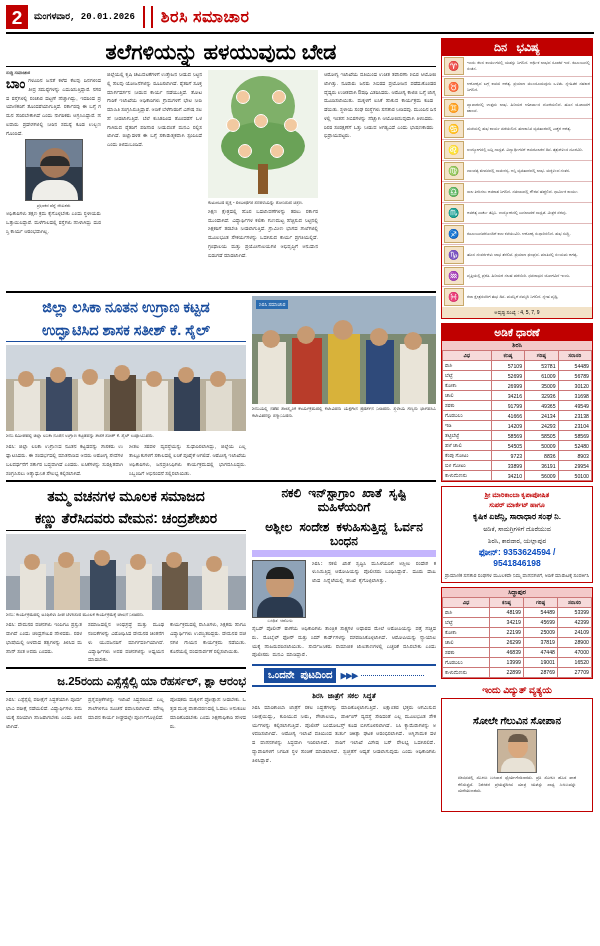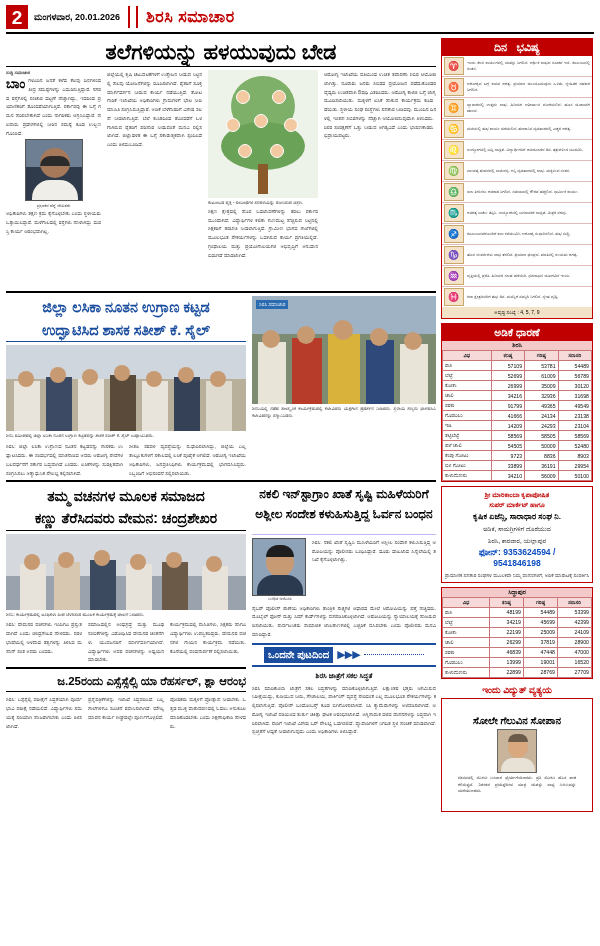--- a/index.html
+++ b/index.html
@@ -11,21 +11,21 @@
     color:#111;
     position:relative;
     overflow:hidden;
   }
   .page { width:600px; height:946px; position:relative; padding:4px 6px; }
 
   
   .masthead { display:flex; align-items:center; gap:6px; height:30px; border-bottom:2px solid #000; padding-bottom:2px;}
   .pagenum-box { width:22px; height:24px; background:#c00000; color:#fff; font-size:19px; font-weight:bold;
      display:flex; align-items:center; justify-content:center; line-height:1;}
-  .masthead-date { font-size:9px; font-weight:bold; color:#000; }
+  .masthead-date { font-size:9px; font-weight:bold; color:#000;font-family:Liberation Mono, monospace; }
   .masthead-rule { flex:0 0 10px; height:22px; border-left:2px solid #c00000; border-right:2px solid #c00000; margin:0 2px;}
   .masthead-mid { flex:1; display:flex; justify-content:center; gap:22px; font-size:7.5px; color:#000; }
   .masthead-mid b { color:#c00000; }
   .brand { font-size:16px; font-weight:bold; color:#c00000; letter-spacing:.5px; white-space:nowrap;}
 
   
   .body-grid { display:flex; gap:5px; margin-top:4px; height:900px; }
   .left-col { width:430px; position:relative; }
   .right-col { width:152px; position:relative; }
 
@@ -228,23 +228,23 @@
 
           <hr class="hr-bold">
           <div class="headline-5" style="border-bottom:1px solid #000;">ಜ.25ರಂದು ಎಸ್ಸೆಸ್ಸೆಲ್ಸಿ ಯಾ ರೆಹರ್ಸಲ್, ಶ್ಲಾ ಆರಂಭ</div>
           <div class="cols" style="margin-top:3px;">
             <div class="col txt">ಶಿರಸಿ: ಎಸ್ಸೆಸ್ಸೆಲ್ಸಿ ಪರೀಕ್ಷೆಗೆ ಸಿದ್ಧತೆಯಾಗಿ ಪೂರ್ವಭಾವಿ ಪರೀಕ್ಷೆ ನಡೆಯಲಿದೆ. ವಿದ್ಯಾರ್ಥಿಗಳು ಸಮಯಕ್ಕೆ ಸರಿಯಾಗಿ ಹಾಜರಾಗಬೇಕು ಎಂದು ತಿಳಿಸಲಾಗಿದೆ.</div>
             <div class="col txt">ಪ್ರಶ್ನೆಪತ್ರಿಕೆಗಳನ್ನು ಇಲಾಖೆ ಸಿದ್ಧಪಡಿಸಿದೆ. ಎಲ್ಲ ಶಾಲೆಗಳಿಗೂ ಸೂಚನೆ ರವಾನಿಸಲಾಗಿದೆ. ಮೌಲ್ಯಮಾಪನ ಕಾರ್ಯ ಶೀಘ್ರದಲ್ಲೇ ಪೂರ್ಣಗೊಳ್ಳಲಿದೆ.</div>
             <div class="col txt">ಪೋಷಕರು ಮಕ್ಕಳಿಗೆ ಪ್ರೋತ್ಸಾಹ ನೀಡಬೇಕು. ಒತ್ತಡ ಮುಕ್ತ ವಾತಾವರಣದಲ್ಲಿ ಓದಲು ಅನುಕೂಲ ಮಾಡಿಕೊಡಬೇಕು ಎಂದು ಶಿಕ್ಷಣಾಧಿಕಾರಿ ಹೇಳಿದರು.</div>
           </div>
         </div>
 
-        <div style="width:184px;flex:0 0 184px;">
+        <div style="width:184px;flex:0 0 184px;font-family:Liberation Mono, monospace;">
           <div class="headline-4">ನಕಲಿ ಇನ್‌ಸ್ಟಾಗ್ರಾಂ ಖಾತೆ ಸೃಷ್ಟಿ ಮಹಿಳೆಯರಿಗೆ</div>
-          <div class="headline-4" style="border-bottom:1px solid #c4b5fd;padding-bottom:12px;">ಅಶ್ಲೀಲ ಸಂದೇಶ ಕಳುಹಿಸುತ್ತಿದ್ದ ಓರ್ವನ ಬಂಧನ</div>
+          <div class="headline-4" style="border-bottom:7px solid #c4b5fd;padding-bottom:0;">ಅಶ್ಲೀಲ ಸಂದೇಶ ಕಳುಹಿಸುತ್ತಿದ್ದ ಓರ್ವನ ಬಂಧನ</div>
           <div style="display:flex;gap:4px;margin-top:3px;">
             <div style="flex:0 0 56px;">
               <div class="portrait" style="width:54px;height:58px;margin:0;">
                 <div style="position:absolute;inset:0;background:#8fa3b8;"></div>
                 <div style="position:absolute;left:13px;top:8px;width:28px;height:30px;border-radius:50%;background:#c89a74;"></div>
                 <div style="position:absolute;left:13px;top:6px;width:28px;height:12px;border-radius:14px 14px 0 0;background:#1e1e1e;"></div>
                 <div style="position:absolute;left:4px;bottom:0;width:46px;height:20px;background:#2b3a4f;border-radius:16px 16px 0 0;"></div>
               </div>
               <div class="portrait-cap">ಬಂಧಿತ ಆರೋಪಿ</div>
             </div>

